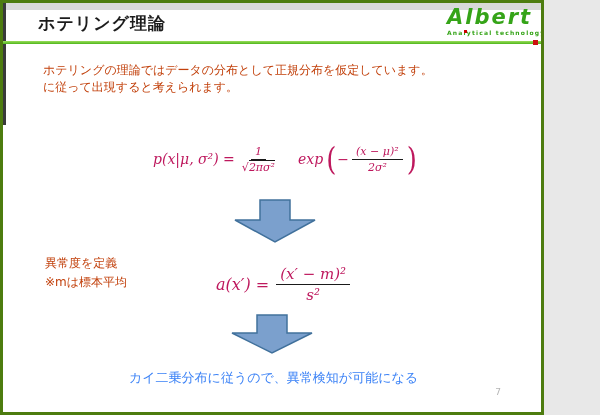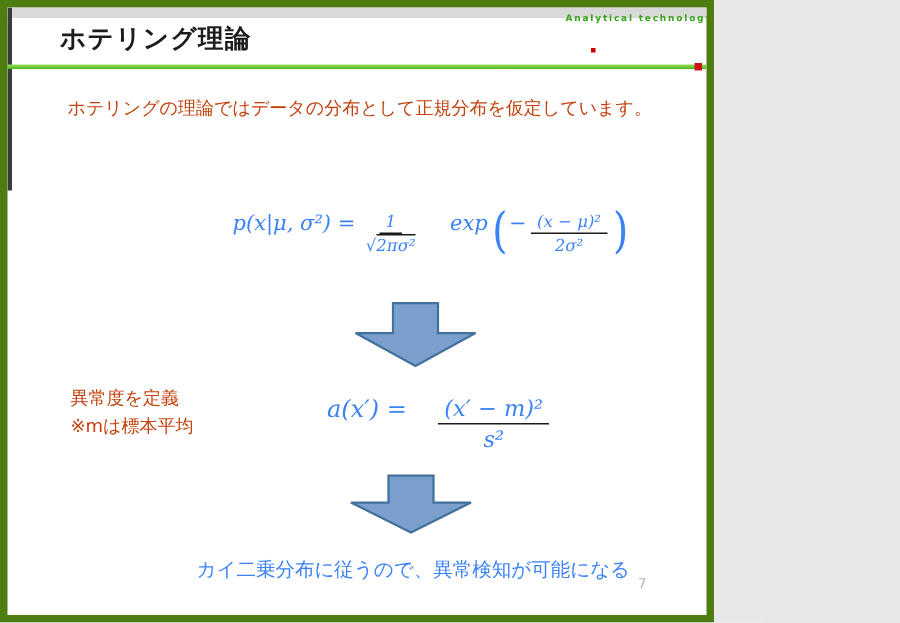--- a/index.html
+++ b/index.html
@@ -1,19 +1,19 @@
 <!DOCTYPE html>
 <html><head>
 <meta charset="utf-8">
 <style>
   html,body { margin:0; padding:0; background:#e8e8e8; }
   .slide {
-    position:relative; width:476px; height:415px; background:#ffffff;
+    position:relative; width:544px; height:415px; background:#ffffff;
     font-family:"DejaVu Sans","Liberation Sans",sans-serif;
-    overflow:hidden; box-sizing:border-box; border:5px solid #4d7c0f;
+    overflow:hidden; box-sizing:border-box; border:3px solid #4d7c0f;
   }
   .top-band { position:absolute; top:0; left:0; width:100%; height:7px; background:#d9d9d9; }
   .left-edge-artifact { position:absolute; top:0; left:0; width:3px; height:122px; background:#3a3a3a; }
 
   .slide-title {
     position:absolute; left:35px; top:9px; font-size:17px; font-weight:bold;
     color:#1c1c1c; letter-spacing:1px; white-space:nowrap;
   }
   .green-line {
     position:absolute; top:38px; left:0; width:100%; height:3px;
@@ -28,25 +28,25 @@
   }
   .logo-red-dot { position:absolute; left:17px; top:24px; width:3px; height:3px; background:#cc0000; }
   .logo-tagline {
     font-size:6px; color:#35a418; letter-spacing:1.2px; margin-top:1px;
     white-space:nowrap; font-weight:bold;
   }
 
   .intro { position:absolute; left:40px; top:59px; font-size:12px; color:#c2410c; line-height:17px; }
 
   .formula {
-    font-family:"DejaVu Serif","Liberation Serif",serif; font-style:italic; color:#3b82f6;
-    display:flex; white-space:nowrap;
+    font-family:"DejaVu Serif","Liberation Serif",serif; font-style:italic; color:#be185d;
+    display:flex; align-items:center; white-space:nowrap;
   }
   .f1 { position:absolute; left:150px; top:136px; font-size:14px; height:40px; }
-  .f2 { position:absolute; left:213px; top:258px; font-size:16px; height:46px;gap:14px; }
+  .f2 { position:absolute; left:213px; top:258px; font-size:16px; height:46px; }
   .frac { display:inline-flex; flex-direction:column; align-items:center; text-align:center; margin:0 3px; }
   .f1 .frac { font-size:11px; line-height:13px; }
   .f2 .frac { font-size:15px; line-height:18px; }
   .frac .num { border-bottom:1px solid #1a1a1a; padding:0 4px 1px 4px; }
   .frac .den { padding-top:1px;font-style:italic; }
   .radicand { border-top:1px solid #1a1a1a; }
   .roman { font-style:normal; }
   .exp-label { margin:0 2px 0 20px;font-style:italic; }
   .big-paren { font-style:normal; font-size:26px; font-weight:normal; transform:scaleY(1.25); margin:0 1px; }
   .lhs { margin-right:4px; }
@@ -63,29 +63,31 @@
 <body>
 
 <div class="slide">
 
   <div class="top-band"></div>
   <div class="left-edge-artifact"></div>
 
   <div class="slide-title">ホテリング理論</div>
 
   <div class="logo">
+    <div class="logo-name">Albert</div>
     <div class="logo-red-dot"></div>
     <div class="logo-tagline">Analytical technology</div>
   </div>
 
   <div class="green-line"></div>
   <div class="red-dot-line-end"></div>
 
   <div class="intro">
     <div>ホテリングの理論ではデータの分布として正規分布を仮定しています。</div>
+    <div>に従って出現すると考えられます。</div>
   </div>
 
   <div class="formula f1">
     <span class="lhs">p(x|μ, σ²) =</span>
     <span class="frac">
       <span class="num">1</span>
       <span class="den"><span>√</span><span class="radicand">2πσ²</span></span>
     </span>
     <span class="roman exp-label">exp</span>
     <span class="big-paren">(</span>

